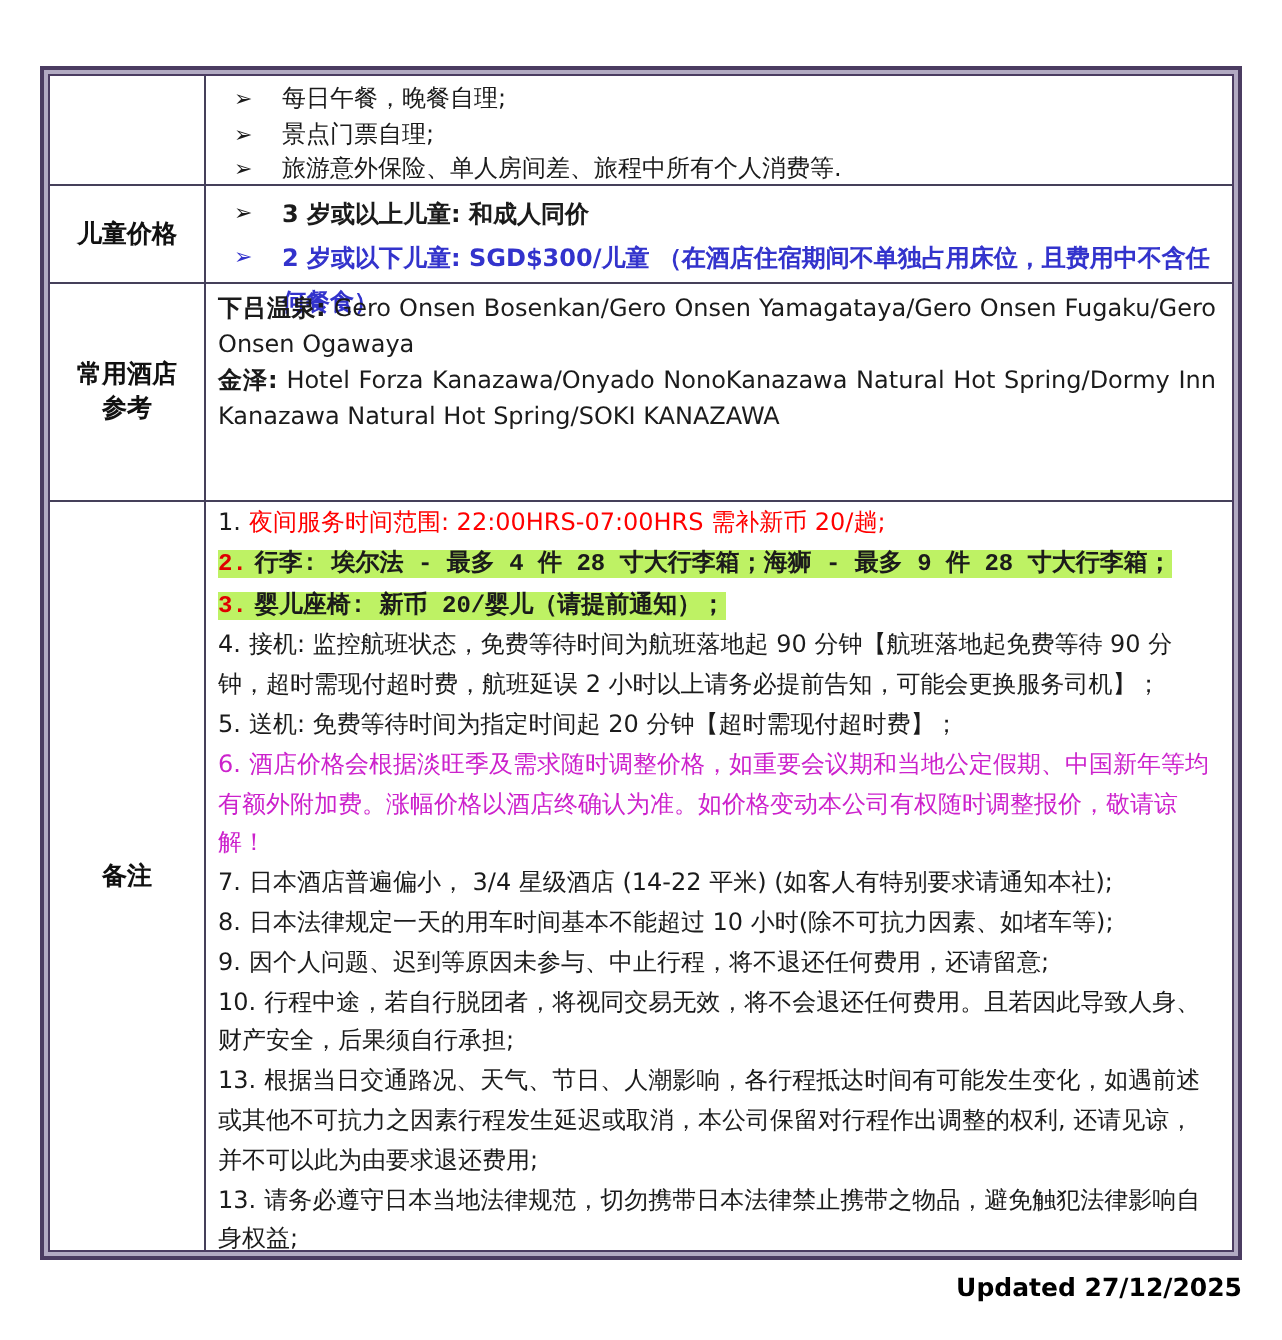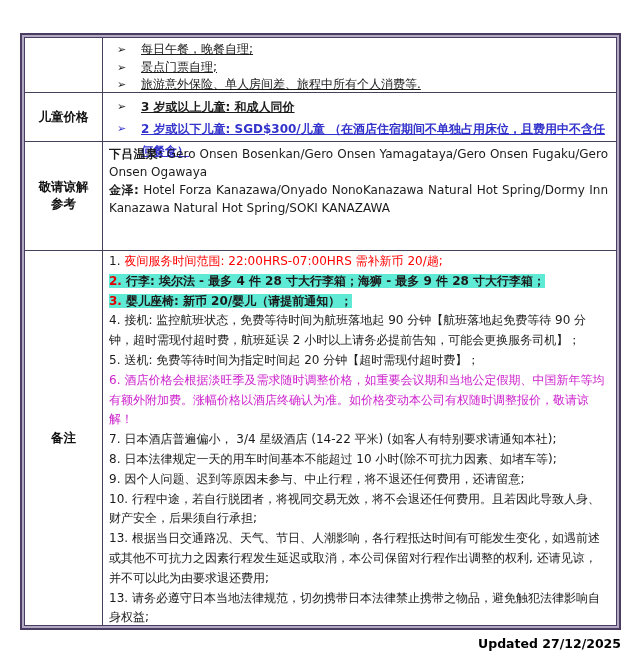--- a/index.html
+++ b/index.html
@@ -25,31 +25,31 @@
   .r-notes{flex:1 1 auto;}
   .lcell{
     flex:0 0 77px;border-right:1px solid #45405a;
     display:flex;flex-direction:column;align-items:center;justify-content:center;
     font-weight:bold;font-size:12.5px;color:#111;text-align:left;line-height:17px;font-family:Liberation Serif, serif;
   }
   .ccell{flex:1 1 auto;min-width:0;padding:3px 8px 3px 6px;box-sizing:border-box;}
   .bline{display:flex;line-height:17.5px;}
   .r-child .bline{line-height:22px;font-weight:bold;}
   .b-arrow{flex:0 0 24px;margin-left:8px;font-size:11px;}
-  .btxt{flex:1 1 auto;text-decoration:underline;}
+  .btxt{flex:1 1 auto;}
   .hotel-entry{text-align:justify;line-height:18px;}
   .hcity{font-weight:bold;}
   .notes-list{line-height:19.8px;padding-top:1px;}
   .note{margin:0;}
   .num{margin-right:4px;}
   .c-red{color:#ff0000;text-align:right;}
   .c-blue{color:#3333cc;font-weight:bold;}
   .c-mag{color:#cc22cc;}
   .numred{color:#e00000;}
-  .hl{background:#5eead4;font-weight:bold;}
+  .hl{background:#bef264;font-weight:bold;font-family:Liberation Mono, monospace;}
   .footer{
     position:absolute;right:20px;top:636px;font-weight:bold;font-size:12.5px;color:#000;
   }
 </style>
 </head>
 <body>
 
 <div class="frame">
   <div class="inner">
 
@@ -80,21 +80,21 @@
         </div>
         <div class="bline c-blue">
           <span class="b-arrow">➢</span>
           <span class="btxt">2 岁或以下儿童: SGD$300/儿童 （在酒店住宿期间不单独占用床位，且费用中不含任何餐食）</span>
         </div>
       </div>
     </div>
 
     <div class="trow r-hotel">
       <div class="lcell">
-        <span>敬请谅解</span>
+        <span>常用酒店</span>
         <span>参考</span>
       </div>
       <div class="ccell">
         <div class="hotel-entry">
           <span class="hcity">下吕温泉:</span>
           <span>Gero Onsen Bosenkan/Gero Onsen Yamagataya/Gero Onsen Fugaku/Gero Onsen Ogawaya</span>
         </div>
         <div class="hotel-entry">
           <span class="hcity">金泽:</span>
           <span>Hotel Forza Kanazawa/Onyado NonoKanazawa Natural Hot Spring/Dormy Inn Kanazawa Natural Hot Spring/SOKI KANAZAWA</span>

